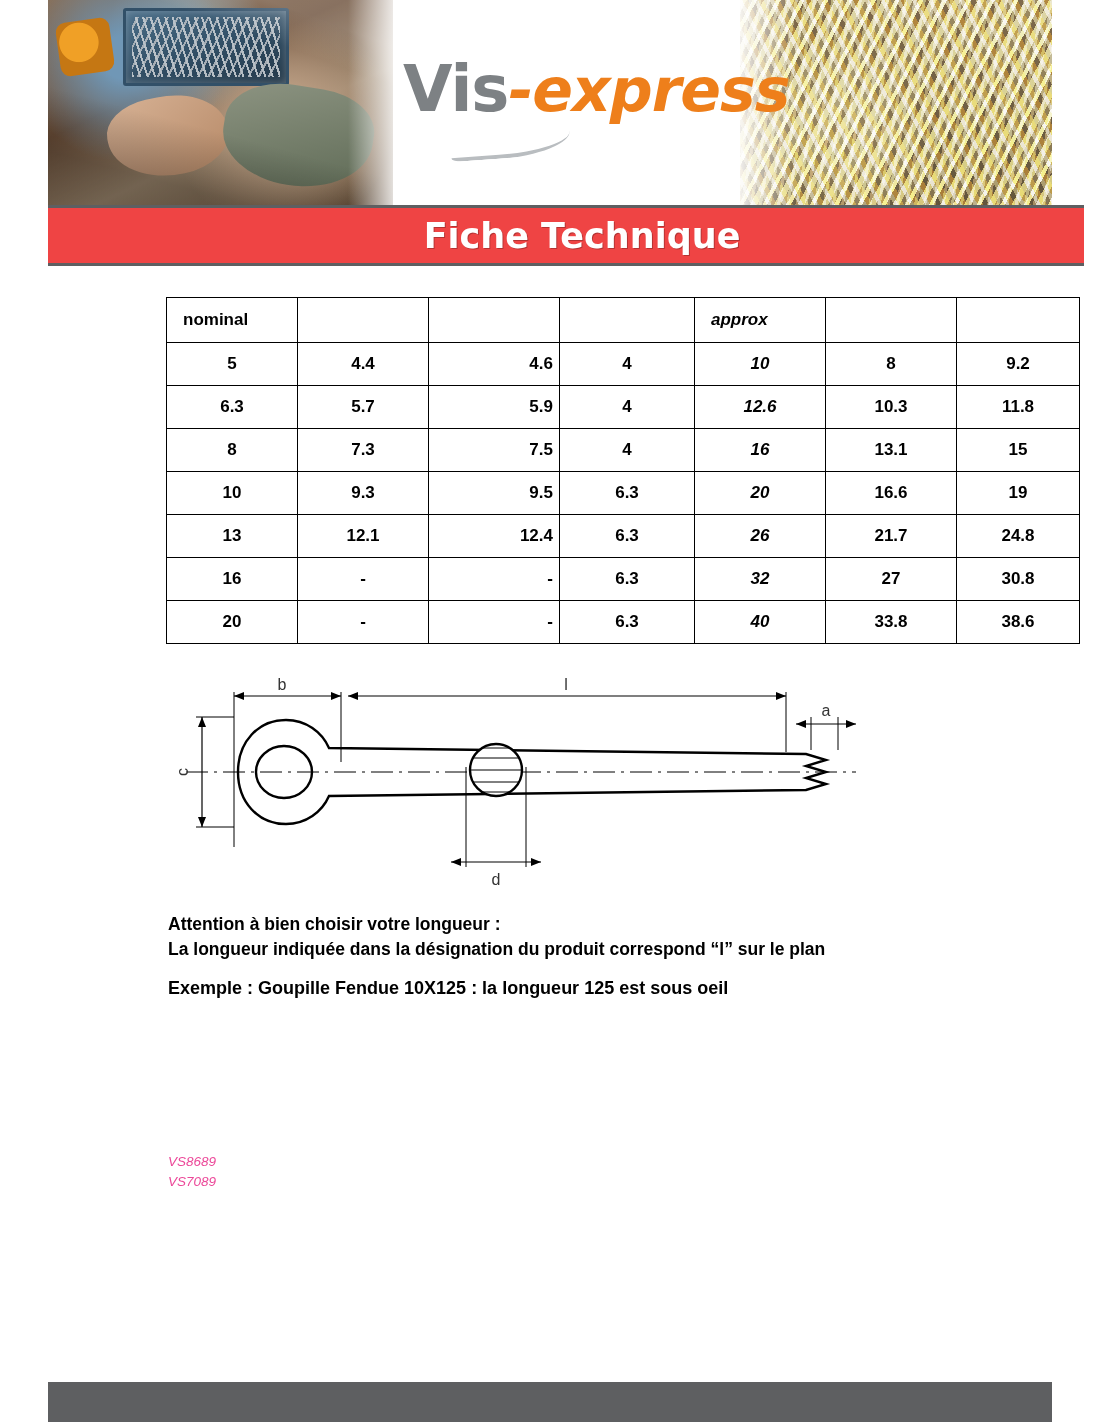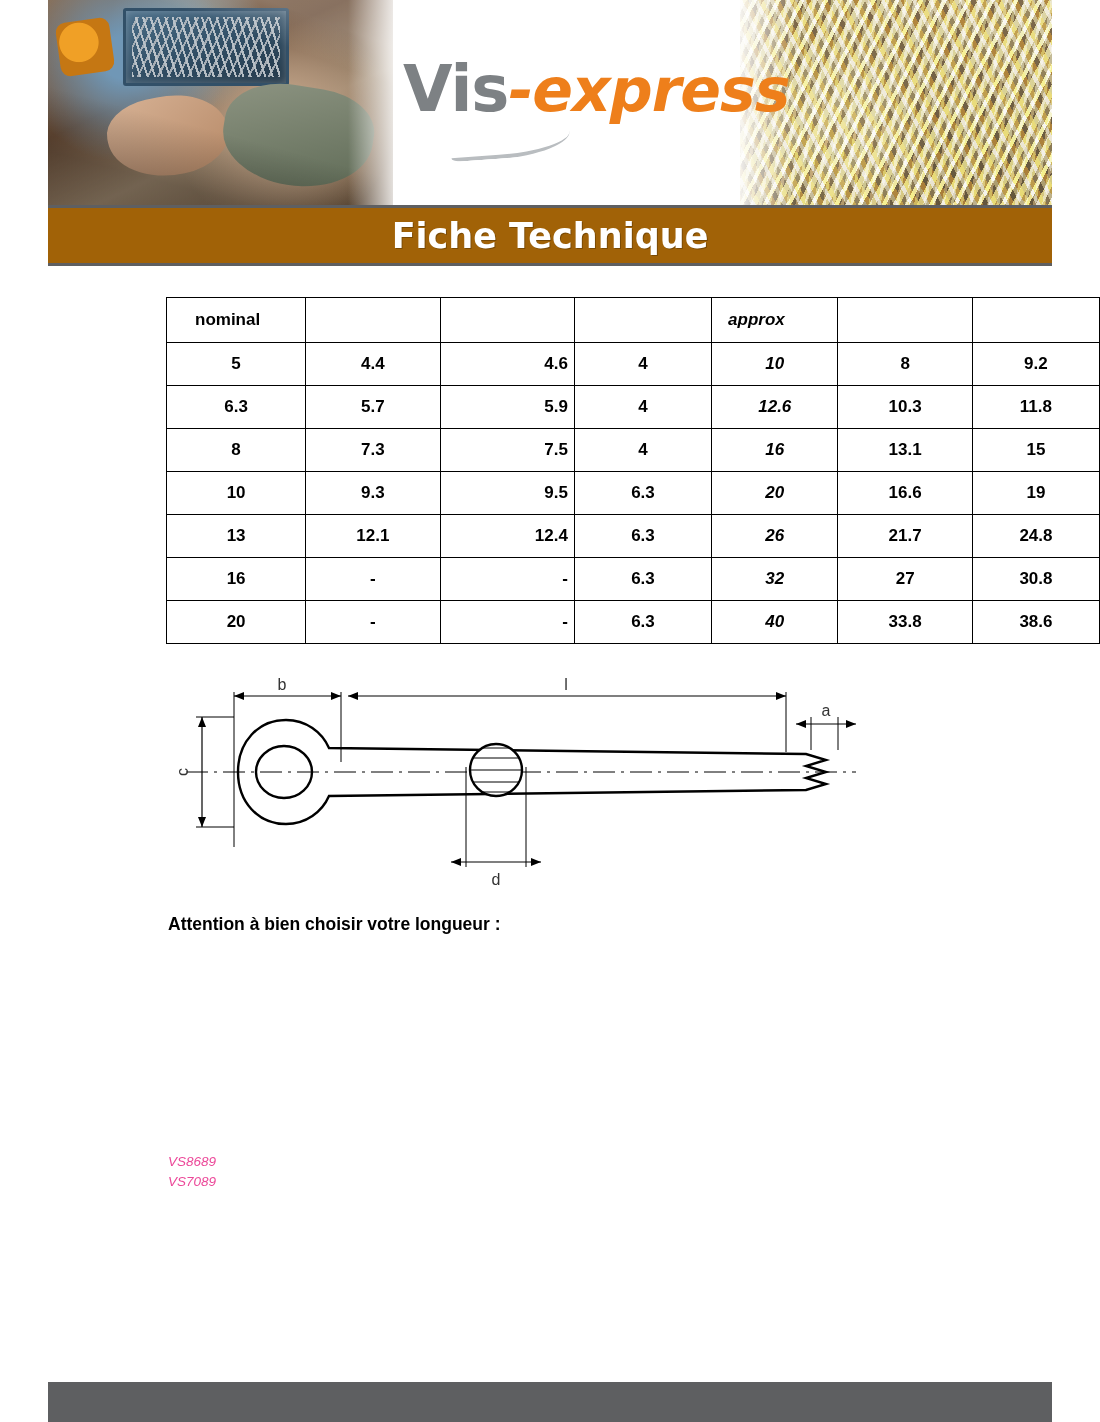--- a/index.html
+++ b/index.html
@@ -166,26 +166,27 @@
     border-bottom: 4px solid #b9bdc0;
     border-radius: 0 0 60% 10%;
     transform: rotate(-4deg);
   }
 
   
   .title-bar {
     position: absolute;
     left: 48px; top: 205px;
     width: 1004px; height: 55px;
-    background: #a16207;
+    background: #ef4444;
     border-top: 3px solid #5e5f61;
     border-bottom: 3px solid #5e5f61;
     display: flex;
     align-items: center;
     justify-content: center;
+    padding-left: 32px;
   }
   .title-bar .title-text {
     font-family: "DejaVu Sans", sans-serif;
     font-size: 35px;
     font-weight: bold;
     color: #ffffff;
     letter-spacing: 0px;
     text-shadow: 1px 1px 0 rgba(0,0,0,0.25);
   }
 
@@ -206,21 +207,21 @@
   }
   .spec-table td.col-0 { width: 108px; }
   .spec-table td.col-1 { width: 108px; }
   .spec-table td.col-2 { width: 108px; text-align: right; }
   .spec-table td.col-3 { width: 112px; }
   .spec-table td.col-4 { width: 108px; font-style: italic; }
   .spec-table td.col-5 { width: 108px; }
   .spec-table td.col-6 { width: 100px; }
   .spec-table tr.header-row td {
     text-align: left;
-    padding-left: 28px;
+    padding-left: 16px;
     height: 44px;
   }
   .spec-table tr.header-row td.center-head {
     text-align: left;
     padding-left: 16px;
   }
 
   
   .drawing-wrap {
     position: absolute;
@@ -439,20 +440,25 @@
     <text x="116" y="18" font-family="Liberation Sans, sans-serif" font-size="16" fill="#333" text-anchor="middle">b</text>
     <text x="400" y="18" font-family="Liberation Sans, sans-serif" font-size="16" fill="#333" text-anchor="middle">l</text>
     <text x="660" y="44" font-family="Liberation Sans, sans-serif" font-size="16" fill="#333" text-anchor="middle">a</text>
     <text x="330" y="213" font-family="Liberation Sans, sans-serif" font-size="16" fill="#333" text-anchor="middle">d</text>
     <text x="22" y="100" font-family="Liberation Sans, sans-serif" font-size="16" fill="#333" text-anchor="middle" transform="rotate(-90 22 100)">c</text>
   </svg>
 </div>
 
 <div class="notes">
   <span class="note-line">Attention à bien choisir votre longueur :</span>
+  <span class="note-line">La longueur indiquée dans la désignation du produit correspond “l” sur le plan</span>
+  <div class="example-line">
+    <span class="example-label">Exemple :</span>
+    <span class="example-value">Goupille Fendue 10X125 : la longueur 125 est sous oeil</span>
+  </div>
 </div>
 
 <div class="refs">
   <div>VS8689</div>
   <div>VS7089</div>
 </div>
 
 <div class="footer-bar"></div>
 
 </body></html>

